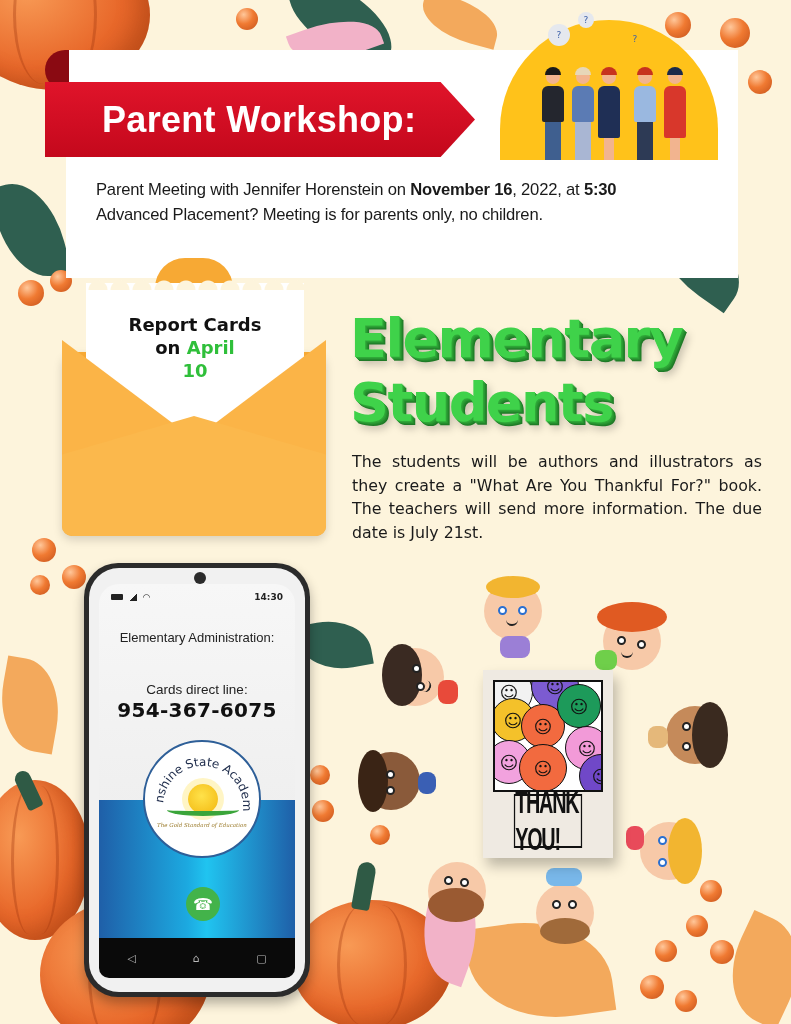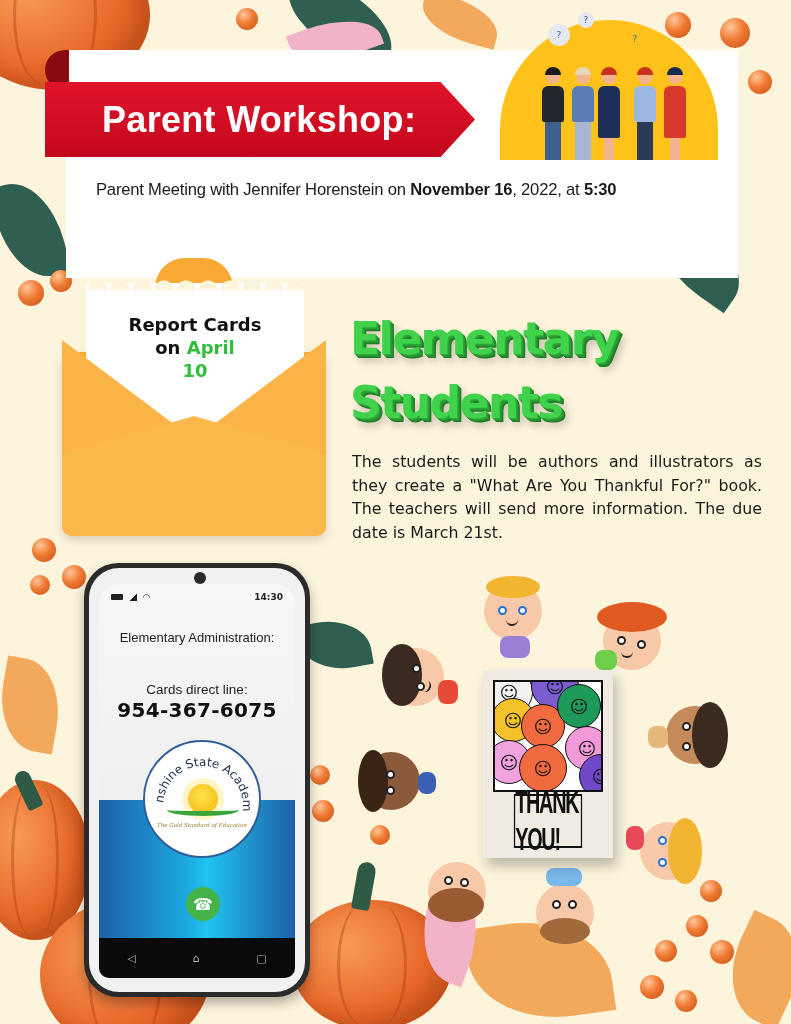--- a/index.html
+++ b/index.html
@@ -116,21 +116,21 @@
     .envelope-side-r {
       left: 194px; top: 340px; width: 132px; height: 160px;
       background: #fbb447;
       clip-path: polygon(100% 0, 0 62%, 100% 100%);
     }
 
     
     .elem-title {
       left: 350px; top: 307px; width: 420px;
       font-family: "DejaVu Sans", sans-serif; font-weight: bold;
-      font-size: 44px; line-height: 64px; color: #3fd24a;
+      font-size: 54px; line-height: 64px; color: #3fd24a;
       letter-spacing: -1.5px;
       text-shadow: 1px 1px 0 #2fa838, 2px 2px 0 #2a9a33, 3px 3px 0 #24892c, 4px 4px 0 #1f7a27, 6px 7px 8px rgba(0,0,0,.25);
     }
     .elem-body {
       left: 352px; top: 450px; width: 410px;
       font-family: "DejaVu Sans", sans-serif;
       font-size: 15.8px; line-height: 23.5px; color: #1a1a1a;
       text-align: justify;
     }
 
@@ -316,41 +316,42 @@
 
 <div class="abs ribbon-curl"></div>
 <div class="abs ribbon">
   <span class="ribbon-title">Parent Workshop:</span>
 </div>
 
 <div class="abs workshop-text">
   <div>
     <span>Parent Meeting with Jennifer Horenstein on </span><b>November 16</b><span>, 2022, at </span><b>5:30</b>
   </div>
+  <div>Advanced Placement? Meeting is for parents only,  no children.</div>
 </div>
 
 <div class="abs envelope-back"></div>
 <div class="abs envelope-flap-top"></div>
 <div class="abs card-tab"></div>
 <div class="abs card-paper"></div>
 <div class="abs card-scallop"></div>
 <div class="abs card-text">
   <div>Report Cards</div>
   <div><span>on </span><span class="green">April</span></div>
   <div class="green">10</div>
 </div>
 <div class="abs envelope-side-l"></div>
 <div class="abs envelope-side-r"></div>
 <div class="abs envelope-front"></div>
 
 <div class="abs elem-title">
   <div>Elementary</div>
   <div>Students</div>
 </div>
-<div class="abs elem-body">The students will be authors and illustrators as they  create a "What Are You Thankful For?" book. The teachers will send more information. The due date is March 21st.</div>
+<div class="abs elem-body">The students will be authors and illustrators as they  create a "What Are You Thankful For?" book. The teachers will send more information. The due date is July 21st.</div>
 
 <div class="abs phone">
   <div class="phone-inner">
     <div class="camera"></div>
     <div class="phone-screen">
       <div class="status-bar">
         <div class="status-icons">
           <span class="batt"></span>
           <span class="signal"></span>
           <span class="wifi">◠</span>

